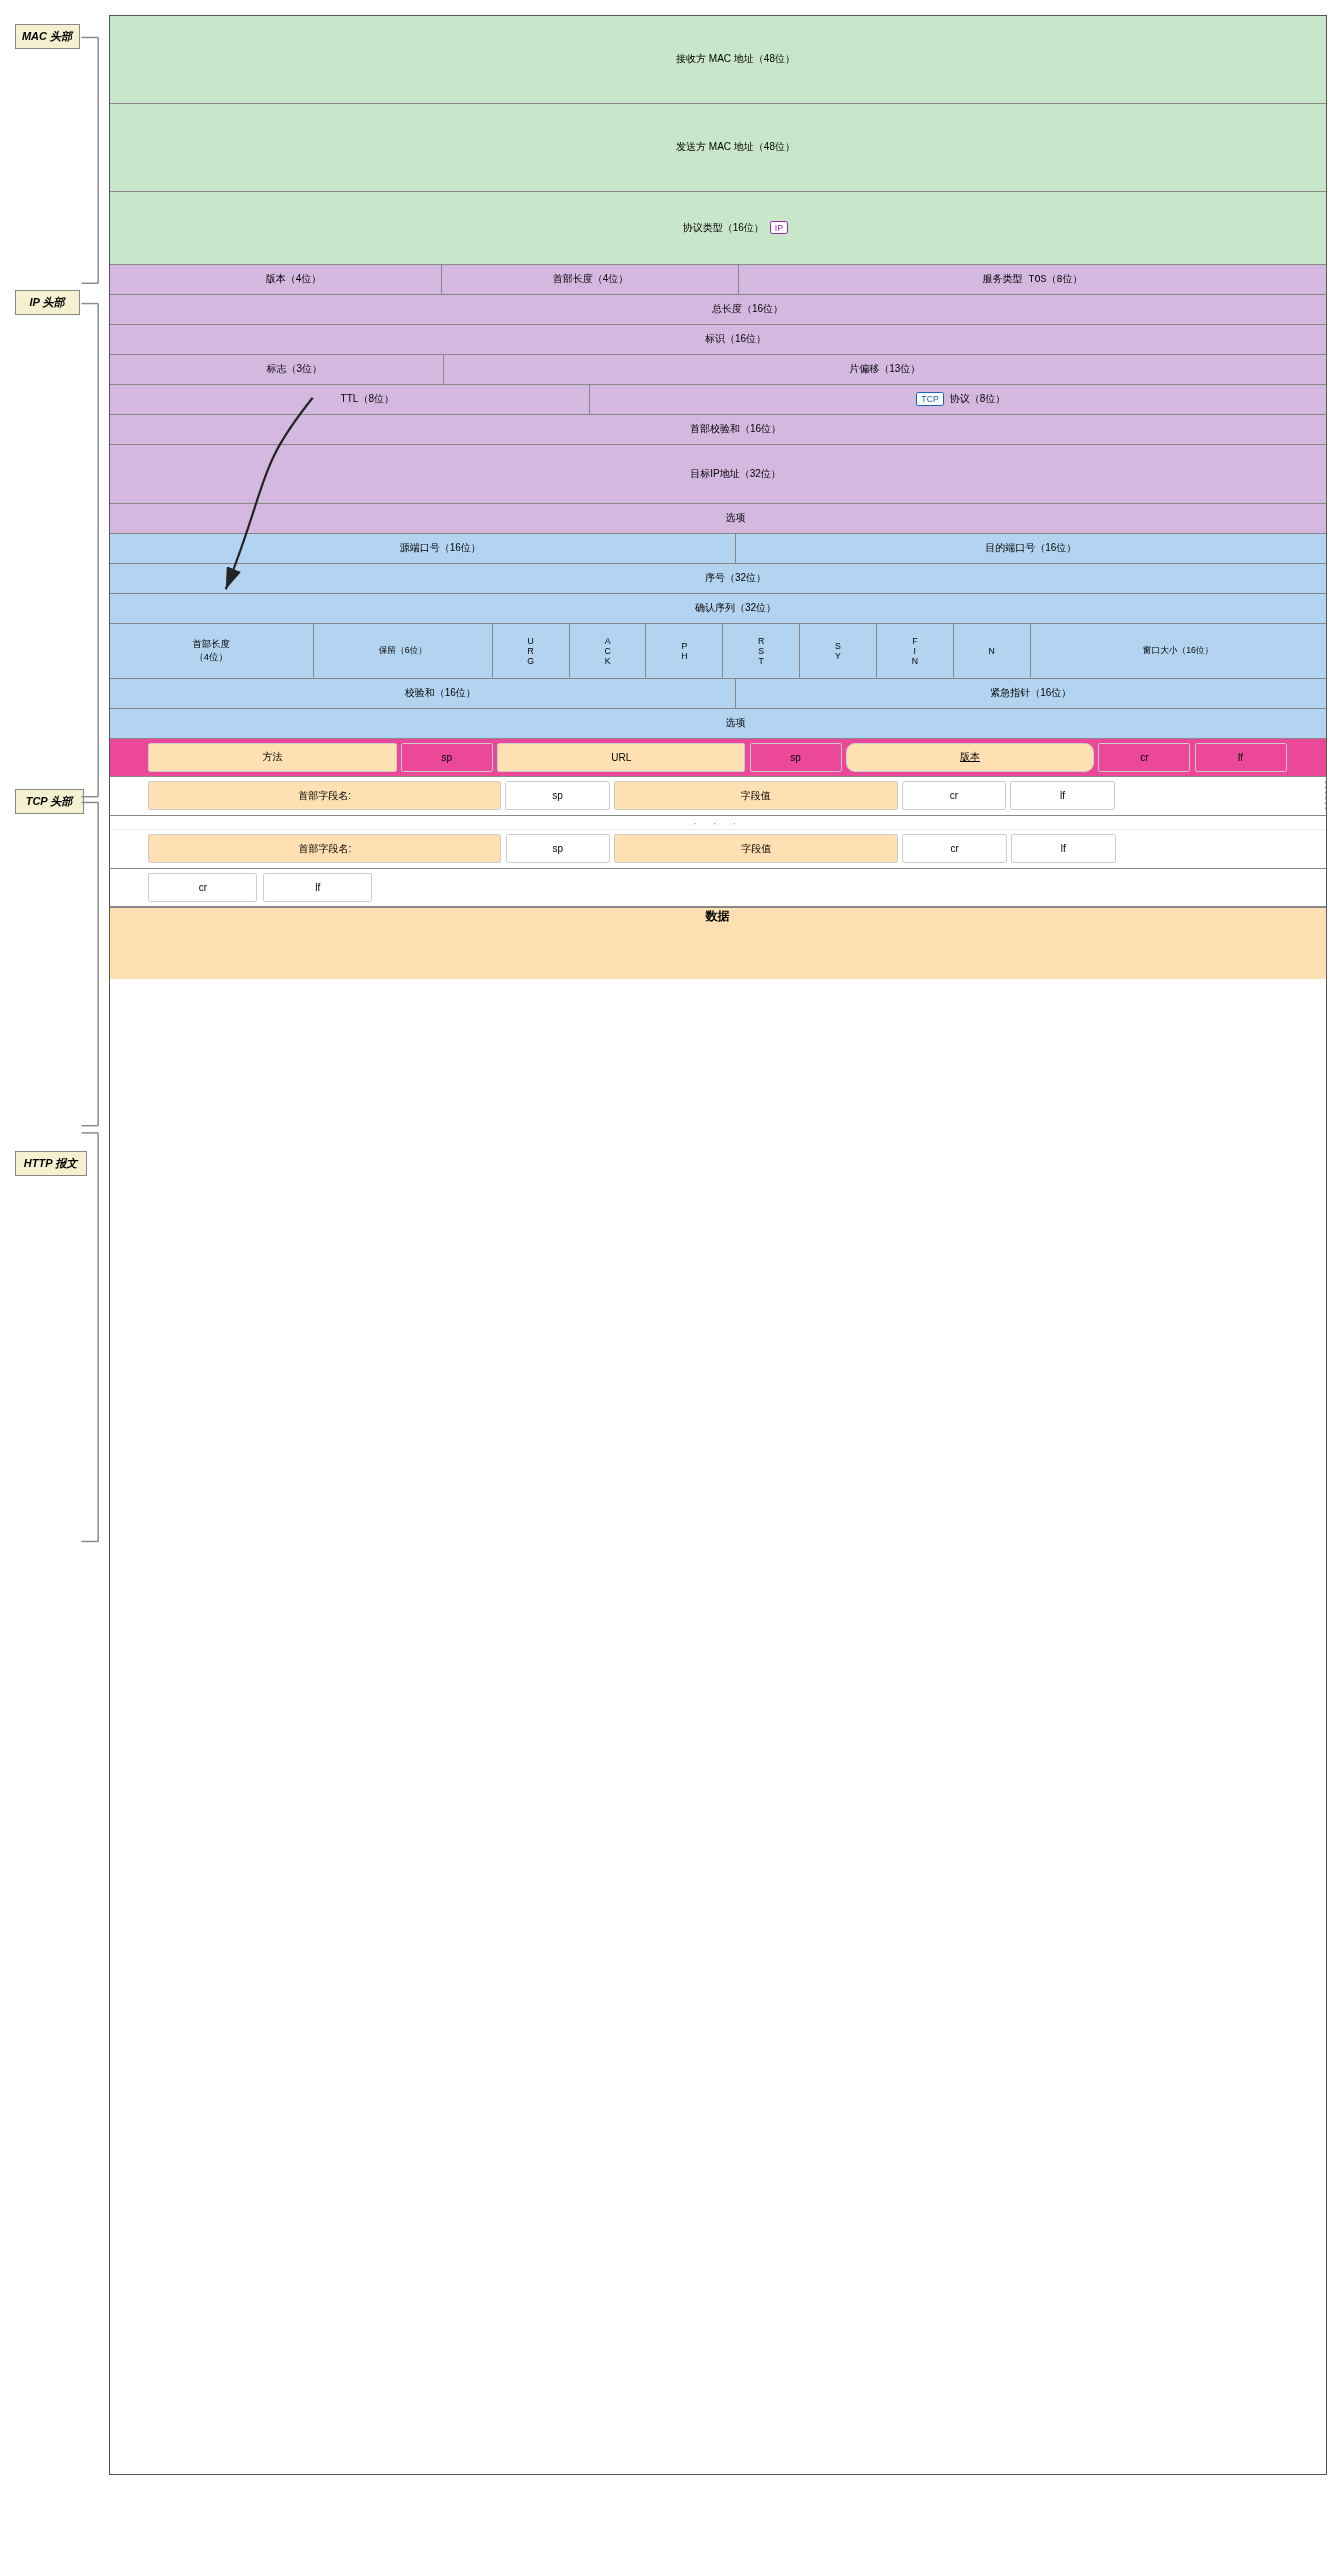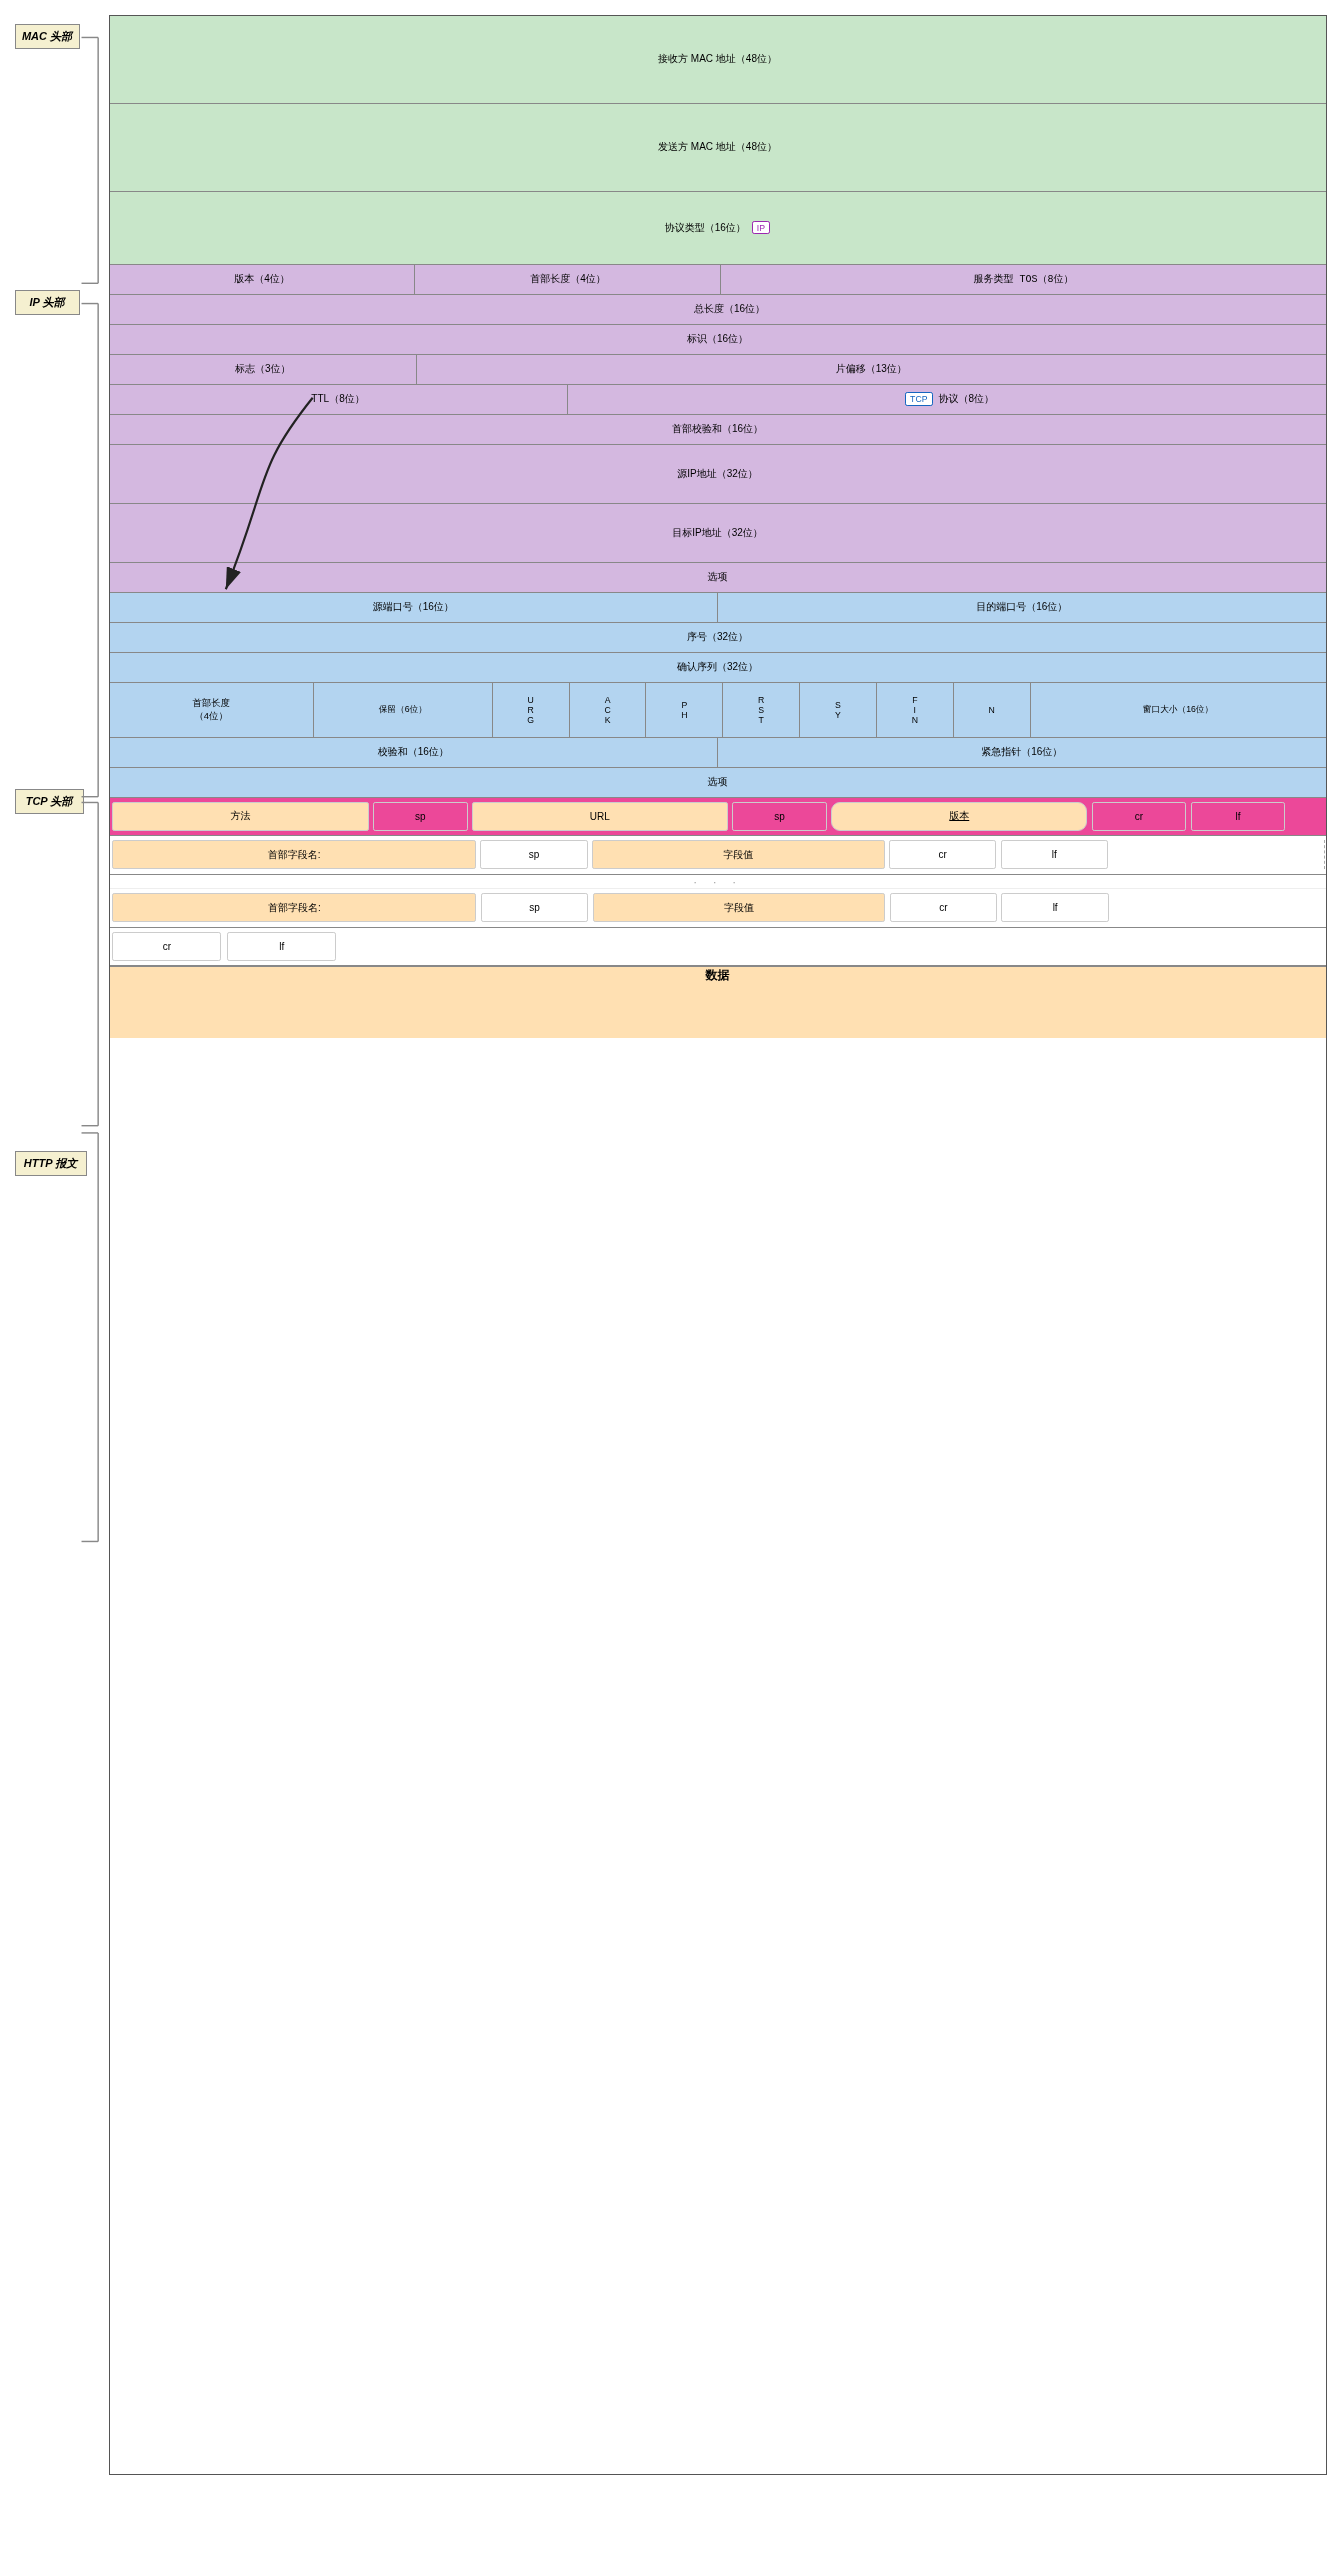--- a/index.html
+++ b/index.html
@@ -22,20 +22,21 @@
       background: #b3d4f0;
     }
     .http-orange {
       background: #ffe0b2;
     }
 
     .row {
       display: flex;
       width: 100%;
       border-bottom: 0.7px solid #888;
+      padding-left: 36px;
     }
     .row:last-child {
       border-bottom: none;
     }
 
     .cell {
       display: flex;
       align-items: center;
       justify-content: center;
       text-align: center;
@@ -229,23 +230,20 @@
       <div class="cell cell-normal" style="flex:2.5; justify-content:center; gap:5.8px;">
         <span class="badge badge-blue">TCP</span>
         <span>协议（8位）</span>
       </div>
     </div>
 
     <div class="row ip-section">
       <div class="cell cell-normal" style="flex:1;">首部校验和（16位）</div>
     </div>
 
-    <div class="row ip-section">
-      <div class="cell cell-tall" style="flex:1; min-height:58px;">源IP地址（32位）</div>
-    </div>
 
     <div class="row ip-section">
       <div class="cell cell-tall" style="flex:1; min-height:58px;">目标IP地址（32位）</div>
     </div>
 
     <div class="row ip-section">
       <div class="cell cell-normal" style="flex:1;">选项</div>
     </div>
 
     <div class="row tcp-section">

